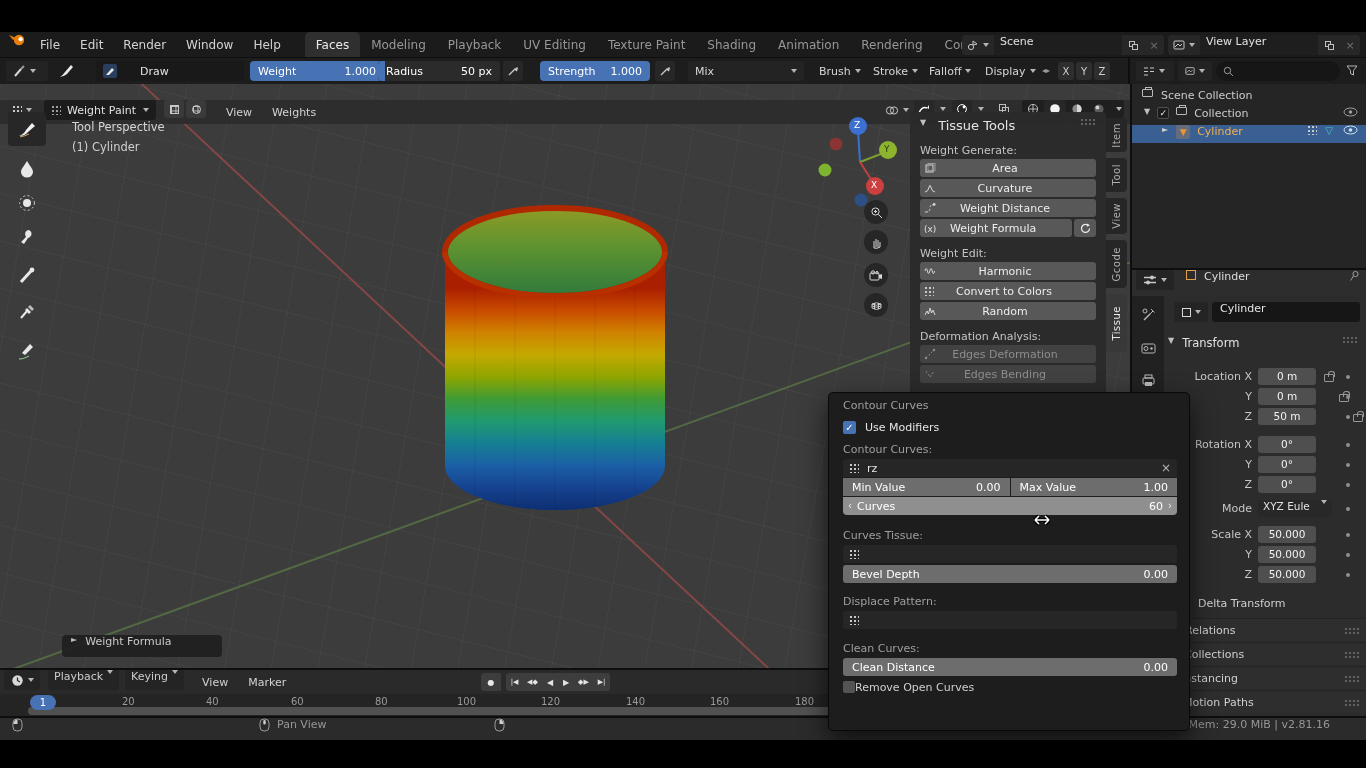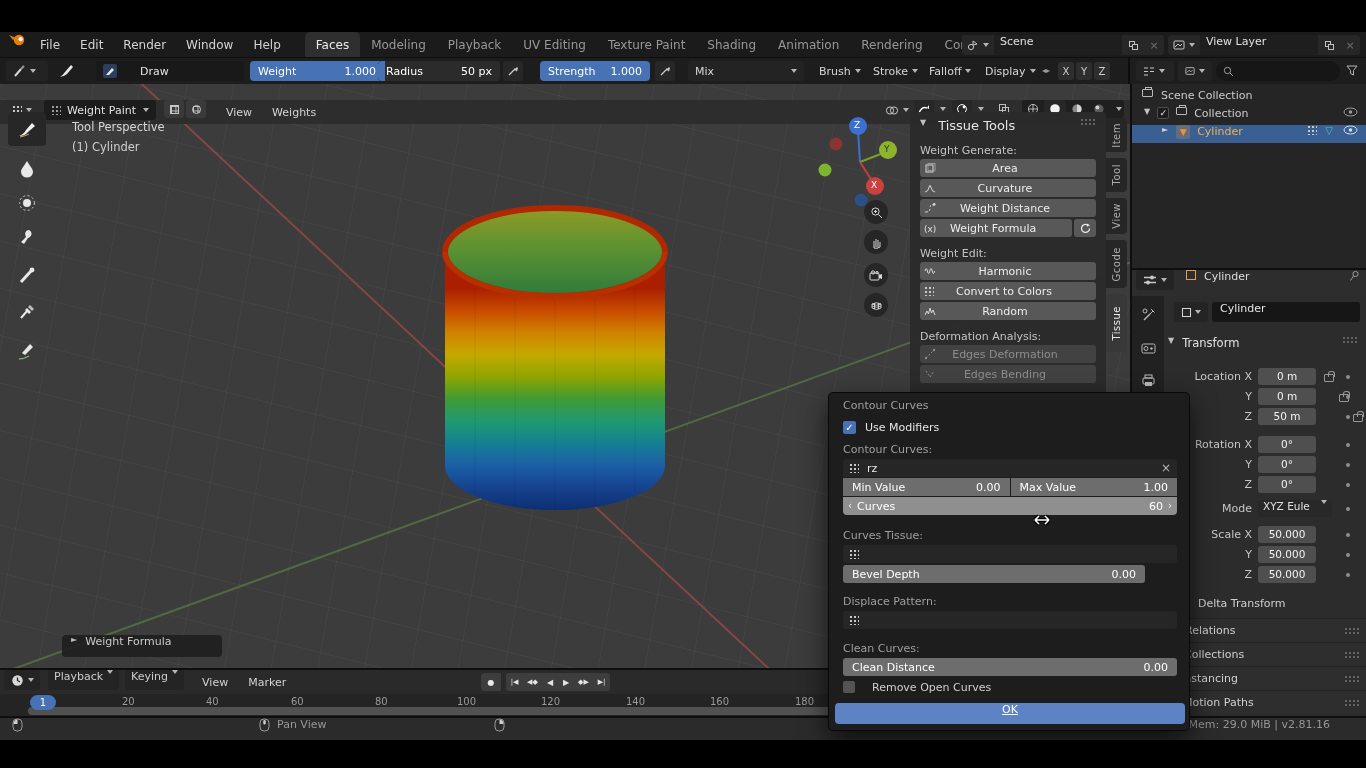--- a/index.html
+++ b/index.html
@@ -757,35 +757,32 @@
         </span>
     </div>
     <svg class="abs" style="left:198px;top:120px;z-index:70" width="30" height="14" viewBox="0 0 30 14">
       <path d="M8 7 H22 M8 7 L12 3 M8 7 L12 11 M22 7 L18 3 M22 7 L18 11" stroke="#000" stroke-width="4" fill="none"></path>
       <path d="M8 7 H22 M8 7 L12 3 M8 7 L12 11 M22 7 L18 3 M22 7 L18 11" stroke="#fff" stroke-width="1.6" fill="none"></path>
     </svg>
     <div class="popuplabel" style="left:14px;top:136px">Curves Tissue:</div>
     <div class="darkrow" style="left:14px;top:152px;width:334px">
       <span class="gridic"></span>
     </div>
-    <div class="grayrow" style="left:14px;top:172px;width:302px">
+    <div class="grayrow" style="left:14px;top:172px;width:334px">
       <span>Bevel Depth</span>
         <span>0.00</span>
     </div>
     <div class="popuplabel" style="left:14px;top:202px">Displace Pattern:</div>
     <div class="darkrow" style="left:14px;top:218px;width:334px">
       <span class="gridic"></span>
     </div>
     <div class="popuplabel" style="left:14px;top:249px">Clean Curves:</div>
     <div class="grayrow" style="left:14px;top:265px;width:334px">
       <span>Clean Distance</span>
         <span>0.00</span>
     </div>
     <div class="abs flex" style="left:14px;top:288px;height:14px">
       <span style="width:12px;height:12px;background:#545454;border-radius:2px;display:inline-block"></span>
-      <span style="margin-left:17px;color:#cfcfcf">Remove Open Curves</span>
-    </div>
-    <div class="abs flex" style="left:6px;top:310px;width:350px;height:21px;background:#5d83c4;border-radius:4px;justify-content:center">
-      <span style="color:#fff;text-decoration:underline">OK</span>
+      <span style="margin-left:0;color:#cfcfcf">Remove Open Curves</span>
     </div>
   </div>
 
 </div>
 
 </body></html>

